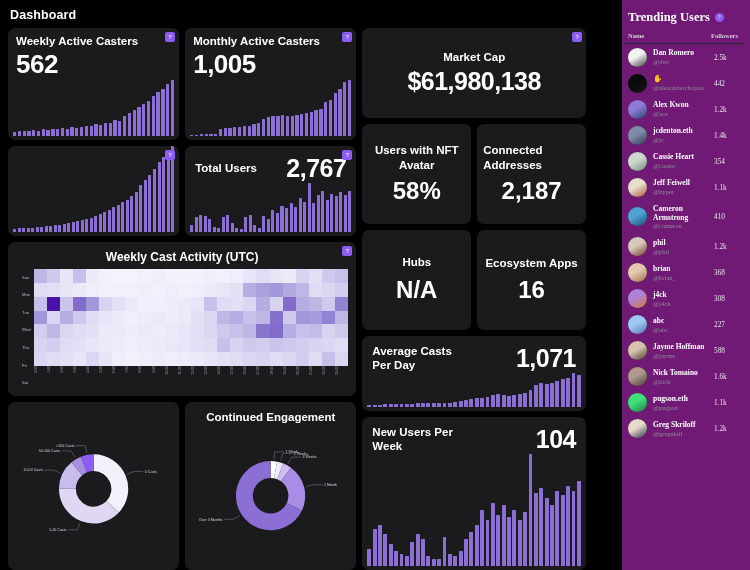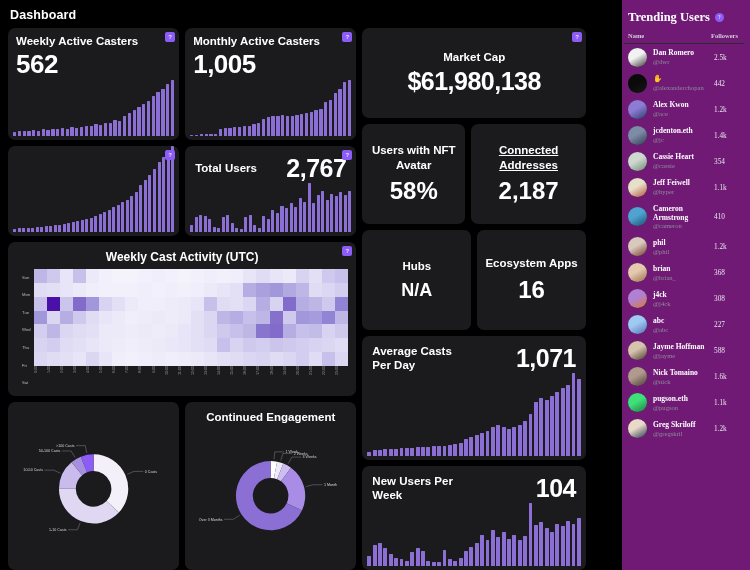--- a/index.html
+++ b/index.html
@@ -564,42 +564,42 @@
       </div>
 
       <div class="col-mid">
         <div class="card" style="height:90px;display:flex;flex-direction:column;justify-content:center;align-items:center;">
           <div class="help">?</div>
           <div class="spark-label">Market Cap</div>
           <div style="font-size:25px;font-weight:bold;margin-top:4px;letter-spacing:-.5px;">$61,980,138</div>
         </div>
 
         <div style="display:flex;gap:6px;height:100px;">
-          <div class="card" style="flex:1;display:flex;flex-direction:column;justify-content:center;align-items:center;padding:0 0;">
+          <div class="card" style="flex:1;display:flex;flex-direction:column;justify-content:center;align-items:center;padding:0 6px;">
             <div class="spark-label" style="text-align:center;line-height:1.3;">Users with NFT Avatar</div>
             <div style="font-size:24px;font-weight:bold;margin-top:5px;">58%</div>
           </div>
           <div class="card" style="flex:1;display:flex;flex-direction:column;justify-content:center;align-items:center;padding:0 6px;">
-            <div class="spark-label" style="text-align:center;line-height:1.3;text-decoration:underline;">Connected Addresses</div>
+            <div class="spark-label" style="line-height:1.3;">Connected Addresses</div>
             <div style="font-size:24px;font-weight:bold;margin-top:5px;">2,187</div>
           </div>
         </div>
 
         <div style="display:flex;gap:6px;height:100px;">
           <div class="card" style="flex:1;display:flex;flex-direction:column;justify-content:center;align-items:center;padding:0 6px;">
             <div class="spark-label" style="text-align:center;">Hubs</div>
-            <div style="font-size:18px;font-weight:bold;margin-top:8px;">N/A</div>
+            <div style="font-size:24px;font-weight:bold;margin-top:8px;">N/A</div>
           </div>
           <div class="card" style="flex:1;display:flex;flex-direction:column;justify-content:center;align-items:center;padding:0 6px;">
             <div class="spark-label" style="text-align:center;line-height:1.3;">Ecosystem Apps</div>
             <div style="font-size:24px;font-weight:bold;margin-top:5px;">16</div>
           </div>
         </div>
 
-        <div class="card inline-card" style="height:124px;">
+        <div class="card inline-card" style="height:75px;">
           <div class="inline-head">
             <div class="inline-label" style="max-width:96px;">Average Casts Per Day</div>
             <div class="inline-value">1,071</div>
           </div>
           <div class="spark-wrap">
               <div class="bars">
                 <i style="height: 4.65116%;"></i>
                 <i style="height: 6.97674%;"></i>
                 <i style="height: 6.97674%;"></i>
                 <i style="height: 8.13953%;"></i>

